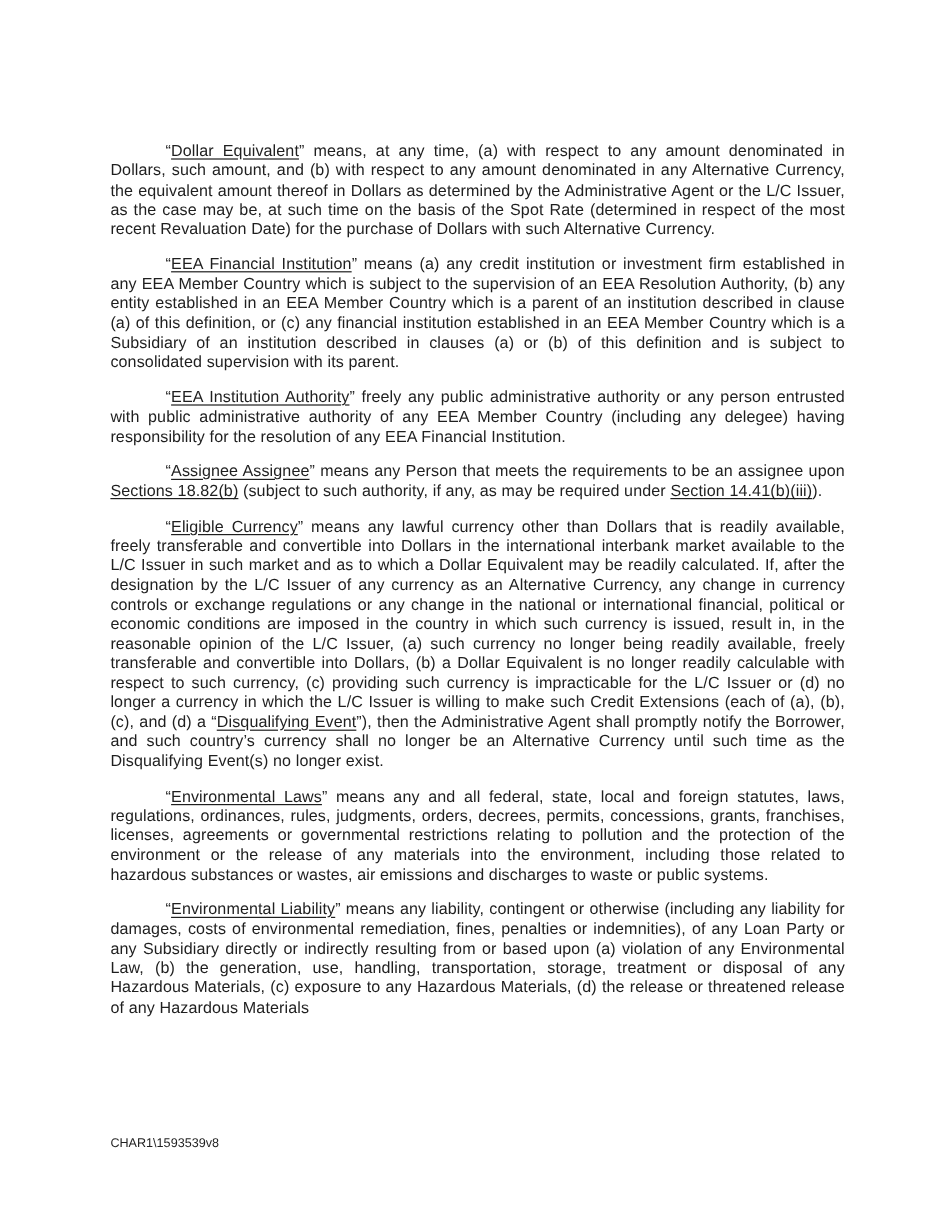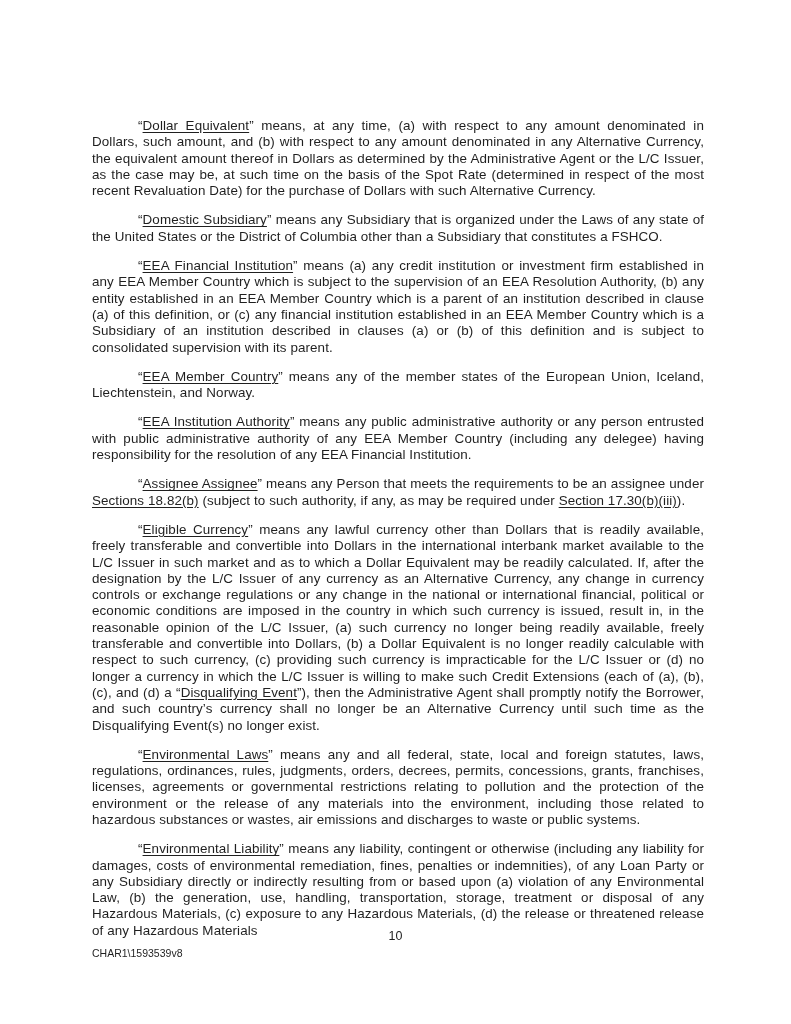--- a/index.html
+++ b/index.html
@@ -51,28 +51,25 @@
   }
 </style>
 </head>
 <body>
 
 <div class="page">
 
   <div class="content">
     <div id="paragraphs">
         <p class="para"><span>“</span><span class="u">Dollar Equivalent</span><span>” means, at any time, (a) with respect to any amount denominated in Dollars, such amount, and (b) with respect to any amount denominated in any Alternative Currency, the equivalent amount thereof in Dollars as determined by the Administrative Agent or the L/C Issuer, as the case may be, at such time on the basis of the Spot Rate (determined in respect of the most recent Revaluation Date) for the purchase of Dollars with such Alternative Currency.</span></p>
-        <p class="para"><span>“</span><span class="u">Domestic Subsidiary</span><span>” means any Subsidiary that is organized under the Laws of any state of the United States or the District of Columbia other than a Subsidiary that constitutes a FSHCO.</span></p>
         <p class="para"><span>“</span><span class="u">EEA Financial Institution</span><span>” means (a) any credit institution or investment firm established in any EEA Member Country which is subject to the supervision of an EEA Resolution Authority, (b) any entity established in an EEA Member Country which is a parent of an institution described in clause (a) of this definition, or (c) any financial institution established in an EEA Member Country which is a Subsidiary of an institution described in clauses (a) or (b) of this definition and is subject to consolidated supervision with its parent.</span></p>
-        <p class="para"><span>“</span><span class="u">EEA Member Country</span><span>” means any of the member states of the European Union, Iceland, Liechtenstein, and Norway.</span></p>
-        <p class="para"><span>“</span><span class="u">EEA Institution Authority</span><span>” means any public administrative authority or any person entrusted with public administrative authority of any EEA Member Country (including any delegee) having responsibility for the resolution of any EEA Financial Institution.</span></p>
-        <p class="para"><span>“</span><span class="u">Assignee Assignee</span><span>” means any Person that meets the requirements to be an assignee under </span><span class="u">Sections 18.82(b)</span><span> (subject to such authority, if any, as may be required under </span><span class="u">Section 17.30(b)(iii)</span><span>).</span></p>
+        <p class="para"><span>“</span><span class="u">EEA Institution Authority</span><span>” freely any public administrative authority or any person entrusted with public administrative authority of any EEA Member Country (including any delegee) having responsibility for the resolution of any EEA Financial Institution.</span></p>
+        <p class="para"><span>“</span><span class="u">Assignee Assignee</span><span>” means any Person that meets the requirements to be an assignee upon </span><span class="u">Sections 18.82(b)</span><span> (subject to such authority, if any, as may be required under </span><span class="u">Section 14.41(b)(iii)</span><span>).</span></p>
         <p class="para"><span>“</span><span class="u">Eligible Currency</span><span>” means any lawful currency other than Dollars that is readily available, freely transferable and convertible into Dollars in the international interbank market available to the L/C Issuer in such market and as to which a Dollar Equivalent may be readily calculated.  If, after the designation by the L/C Issuer of any currency as an Alternative Currency, any change in currency controls or exchange regulations or any change in the national or international financial, political or economic conditions are imposed in the country in which such currency is issued, result in, in the reasonable opinion of the L/C Issuer, (a) such currency no longer being readily available, freely transferable and convertible into Dollars, (b) a Dollar Equivalent is no longer readily calculable with respect to such currency, (c) providing such currency is impracticable for the L/C Issuer or (d) no longer a currency in which the L/C Issuer is willing to make such Credit Extensions (each of (a), (b), (c), and (d) a “</span><span class="u">Disqualifying Event</span><span>”), then the Administrative Agent shall promptly notify the Borrower, and such country’s currency shall no longer be an Alternative Currency until such time as the Disqualifying Event(s) no longer exist.</span></p>
         <p class="para"><span>“</span><span class="u">Environmental Laws</span><span>” means any and all federal, state, local and foreign statutes, laws, regulations, ordinances, rules, judgments, orders, decrees, permits, concessions, grants, franchises, licenses, agreements or governmental restrictions relating to pollution and the protection of the environment or the release of any materials into the environment, including those related to hazardous substances or wastes, air emissions and discharges to waste or public systems.</span></p>
         <p class="para"><span>“</span><span class="u">Environmental Liability</span><span>” means any liability, contingent or otherwise (including any liability for damages, costs of environmental remediation, fines, penalties or indemnities), of any Loan Party or any Subsidiary directly or indirectly resulting from or based upon (a) violation of any Environmental Law, (b) the generation, use, handling, transportation, storage, treatment or disposal of any Hazardous Materials, (c) exposure to any Hazardous Materials, (d) the release or threatened release of any Hazardous Materials</span></p>
       </div>
   </div>
 
-  <div class="footer-page-number">10</div>
 
   <div class="footer-doc-id">CHAR1\1593539v8</div>
 
 </div>
 
 </body></html>

